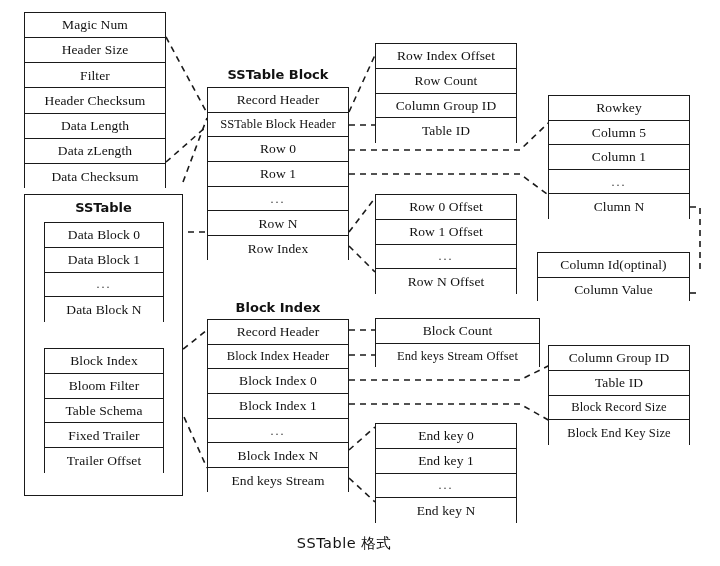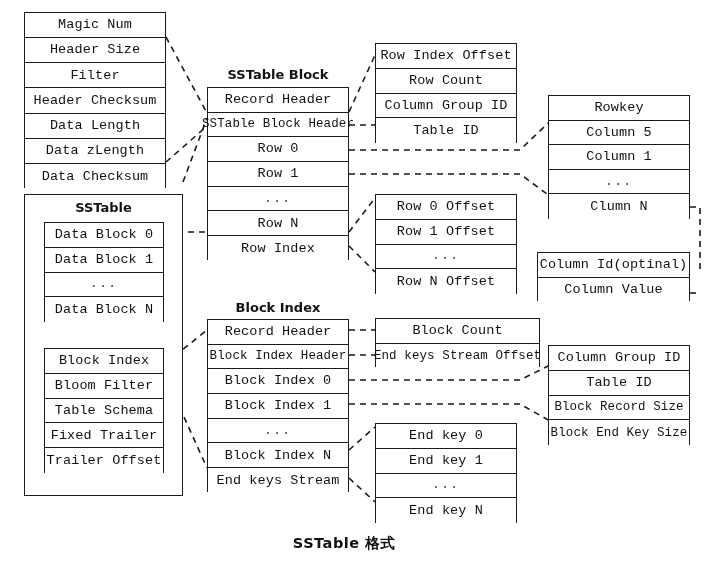--- a/index.html
+++ b/index.html
@@ -1,42 +1,42 @@
 <!DOCTYPE html>
 <html><head>
 <meta charset="utf-8">
 <style>
   html,body{margin:0;padding:0;background:#fff;}
   body{width:720px;height:566px;overflow:hidden;
        font-family:"Liberation Serif","DejaVu Serif",serif;color:#111;}
   #canvas{position:relative;width:720px;height:566px;}
 
   
-  .stack{position:absolute;box-sizing:border-box;border:1.5px solid #1a1a1a;background:#fde047;font-family:Liberation Mono, monospace;}
+  .stack{position:absolute;box-sizing:border-box;border:1.5px solid #1a1a1a;background:#fde047;}
   .stack > .cell{
       box-sizing:border-box;
       border-bottom:1.5px solid #1a1a1a;
       display:flex;align-items:center;justify-content:center;
       font-size:13.5px;line-height:1;letter-spacing:.1px;
       white-space:nowrap;background:#fff;
   }
   .stack > .cell:last-child{border-bottom:none;}
   .cell.ellipsis{font-size:12px;letter-spacing:2px;color:#333;}
 
   
   .outer{position:absolute;box-sizing:border-box;border:1.5px solid #1a1a1a;background:#fff;}
 
   
   .gtitle{position:absolute;font-family:"DejaVu Sans","Liberation Sans",sans-serif;
           font-size:13px;font-weight:700;color:#111;white-space:nowrap;
           text-align:center;}
 
   .caption{position:absolute;width:688px;text-align:center;
            font-family:"DejaVu Sans","Liberation Sans",sans-serif;
-           font-size:14.5px;font-weight:700;color:#111;letter-spacing:.5px;}
+           font-size:14.5px;font-weight:400;color:#111;letter-spacing:.5px;}
 
   svg.links{position:absolute;left:0;top:0;width:720px;height:566px;
             pointer-events:none;}
   svg.links path{fill:none;stroke:#1a1a1a;stroke-width:1.6;
                  stroke-dasharray:6 5;stroke-linecap:butt;}
 </style>
 </head>
 <body>
 
 <div id="canvas">

